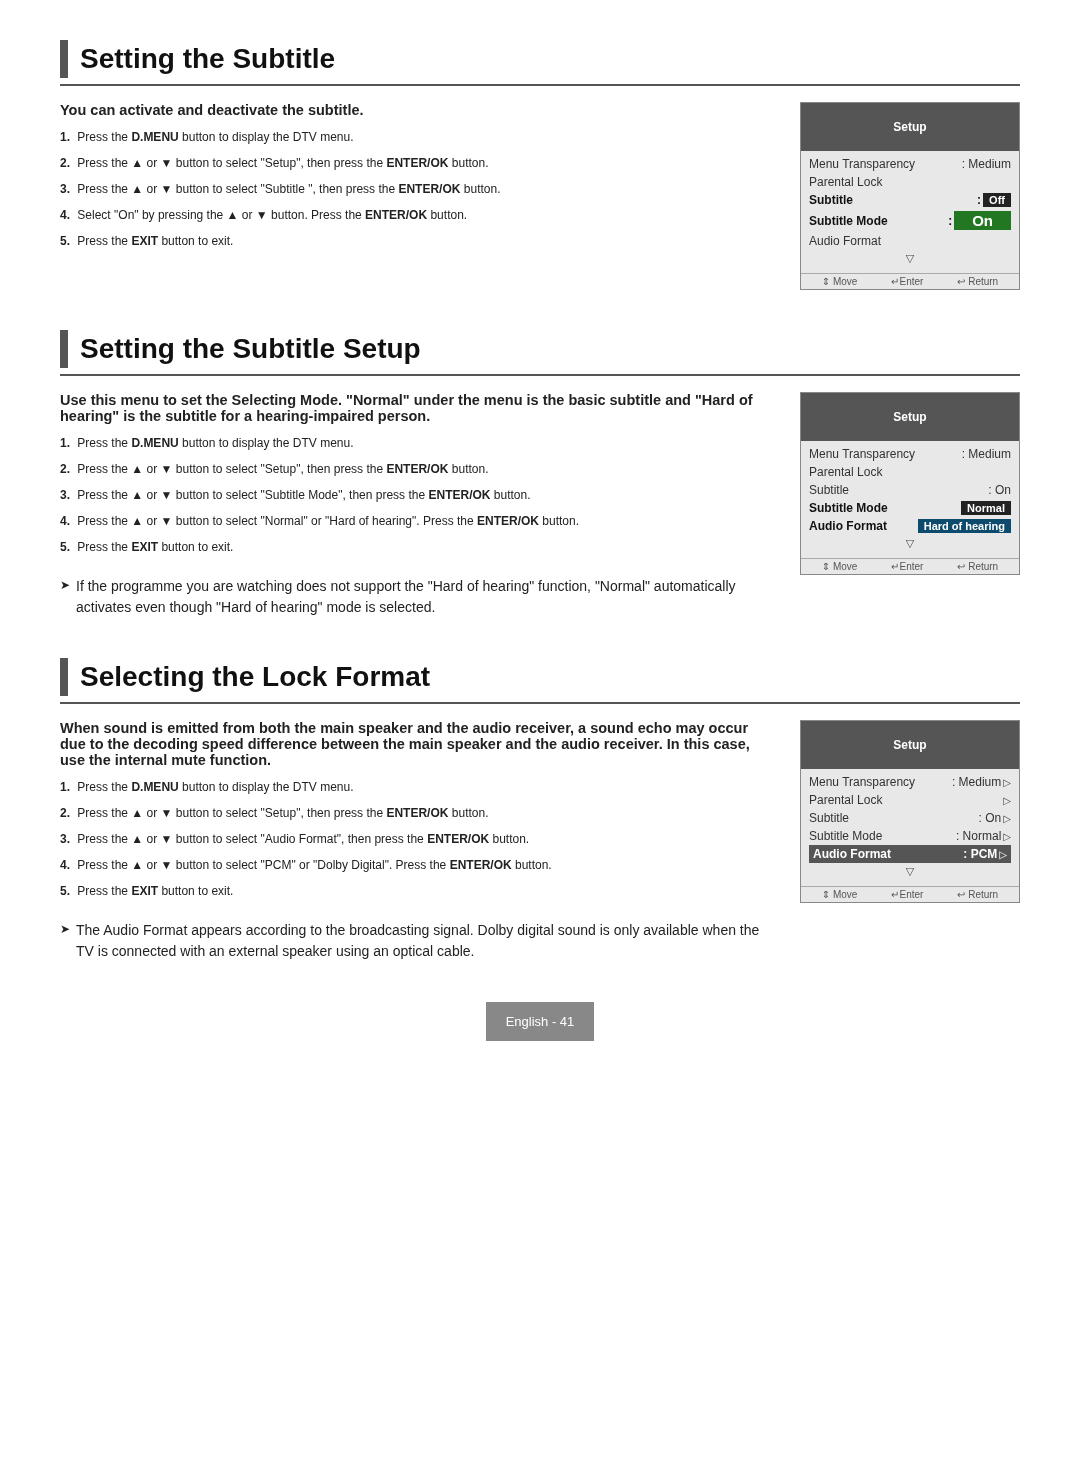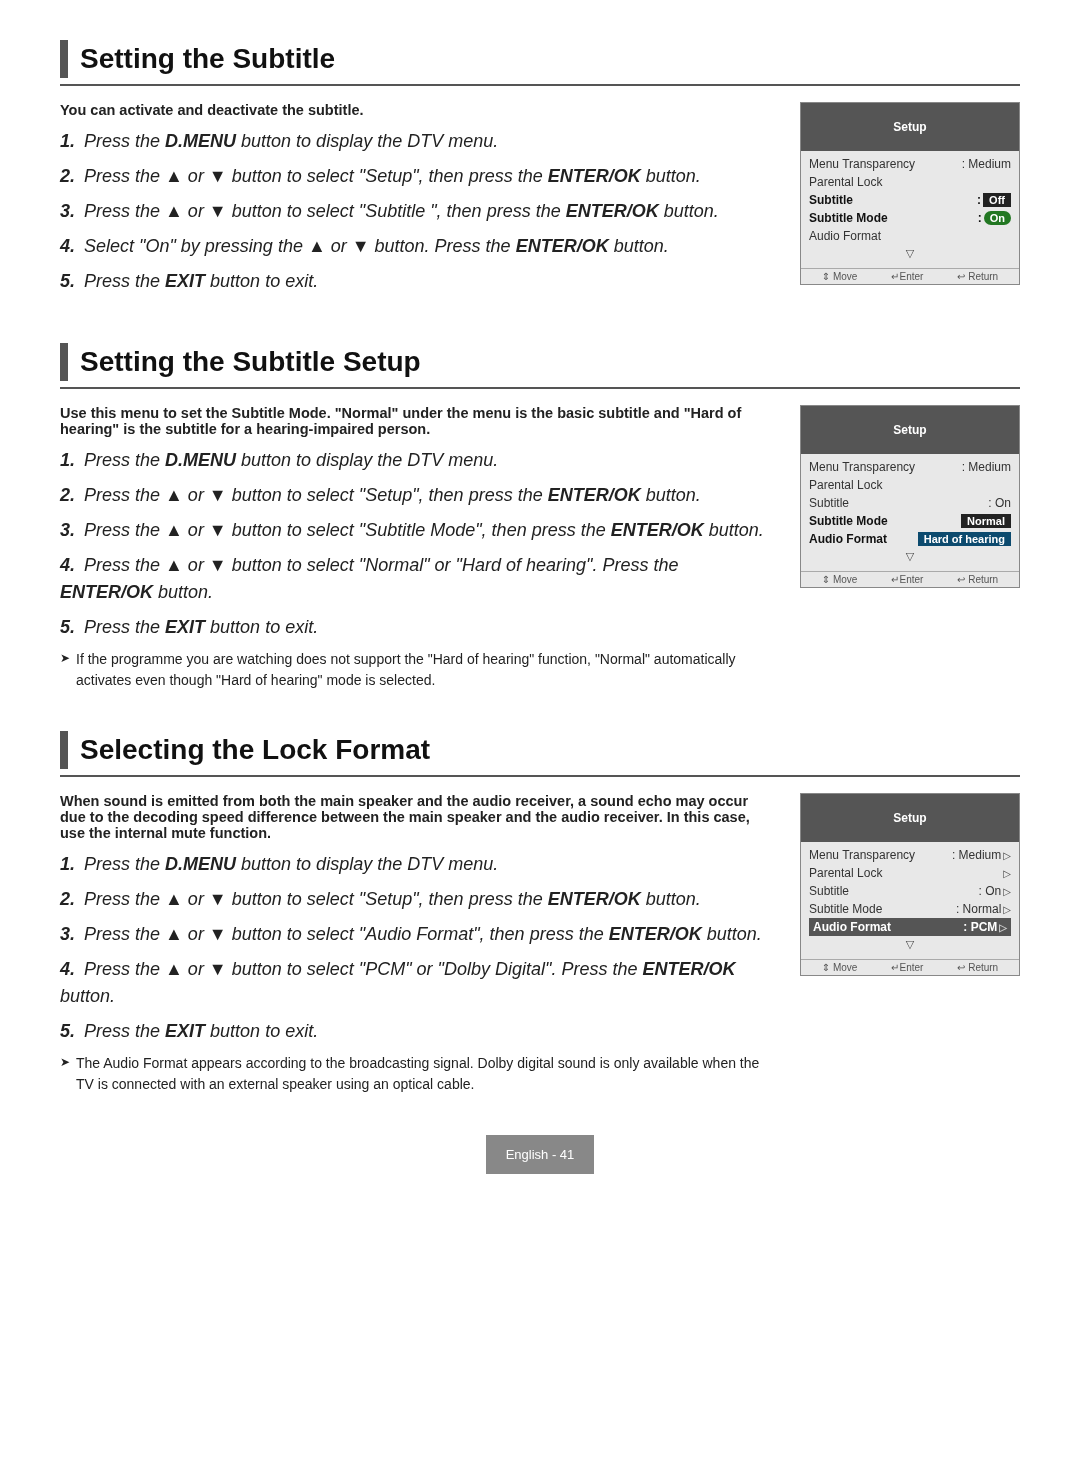--- a/index.html
+++ b/index.html
@@ -54,30 +54,29 @@
       font-size: 14.5px;
     }
 
     .steps {
       list-style: none;
       padding: 0;
     }
     .steps li {
       margin-bottom: 8px;
       padding-left: 0;
-      font-size: 18px;
+      font-size: 12px;
       line-height: 1.5;
-      font-style: italic;
     }
     .steps li .step-num {
       font-weight: bold;
       margin-right: 4px;
     }
     .note-item {
-      margin-top: 8px;
+      margin-top: 20px;
       padding-left: 16px;
       font-size: 14px;
       line-height: 1.5;
       position: relative;
     }
     .note-item::before {
       content: "➤";
       position: absolute;
       left: 0;
       font-size: 12px;
@@ -127,23 +126,22 @@
     }
     .highlight-blue {
       background: #0c4a6e;
       color: #fff;
       padding: 1px 6px;
       font-size: 11px;
     }
     .highlight-green {
       background: #227722;
       color: #fff;
-      padding: 1px 6px;
-      font-size: 11px;
-      border-radius: 7px;
+      padding: 1px 18px;
+      font-size: 15px;
     }
     .menu-footer {
       border-top: 1px solid #aaa;
       display: flex;
       justify-content: space-around;
       padding: 2px 4px;
       font-size: 10px;
       color: #555;
       margin-top: 4px;
     }
@@ -227,21 +225,21 @@
   </div>
 </div>
 
 <div class="section">
   <div class="section-title">
     <div class="section-title-bar"></div>
     <h2>Setting the Subtitle Setup</h2>
   </div>
   <div class="section-body">
     <div class="section-text">
-      <div class="intro-bold">Use this menu to set the Subtitle Mode. "Normal" under the menu is the basic subtitle and "Hard of hearing" is the subtitle for a hearing-impaired person.</div>
+      <div class="intro-bold">Use this menu to set the Selecting Mode. "Normal" under the menu is the basic subtitle and "Hard of hearing" is the subtitle for a hearing-impaired person.</div>
       <ol class="steps">
         <li><span class="step-num">1.</span> Press the <b>D.MENU</b> button to display the DTV menu.</li>
         <li><span class="step-num">2.</span> Press the ▲ or ▼ button to select "Setup", then press the <b>ENTER/OK</b> button.</li>
         <li><span class="step-num">3.</span> Press the ▲ or ▼ button to select "Subtitle  Mode", then press the <b>ENTER/OK</b> button.</li>
         <li><span class="step-num">4.</span> Press the ▲ or ▼ button to select "Normal" or "Hard of hearing". Press the <b>ENTER/OK</b> button.</li>
         <li><span class="step-num">5.</span> Press the <b>EXIT</b> button to exit.</li>
       </ol>
       <div class="note-item">If the programme you are watching does not support the "Hard of hearing" function, "Normal" automatically activates even though "Hard of hearing" mode is selected.</div>
     </div>
 

